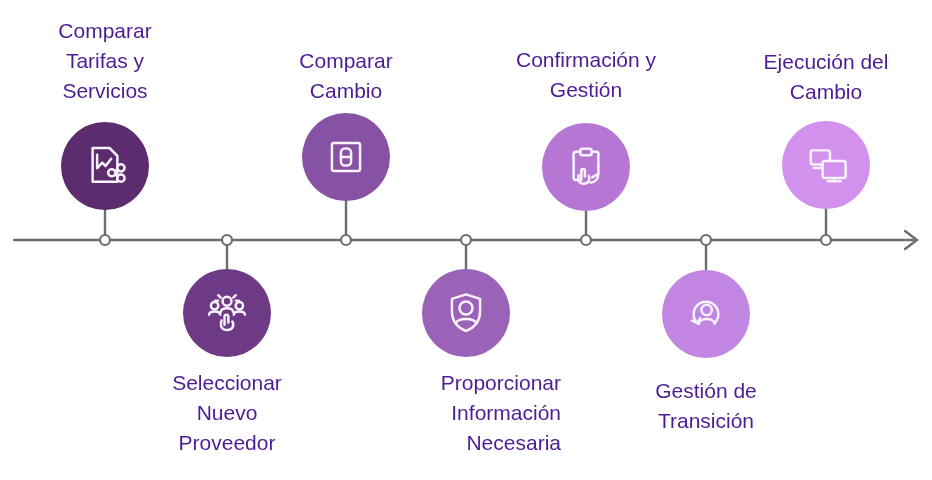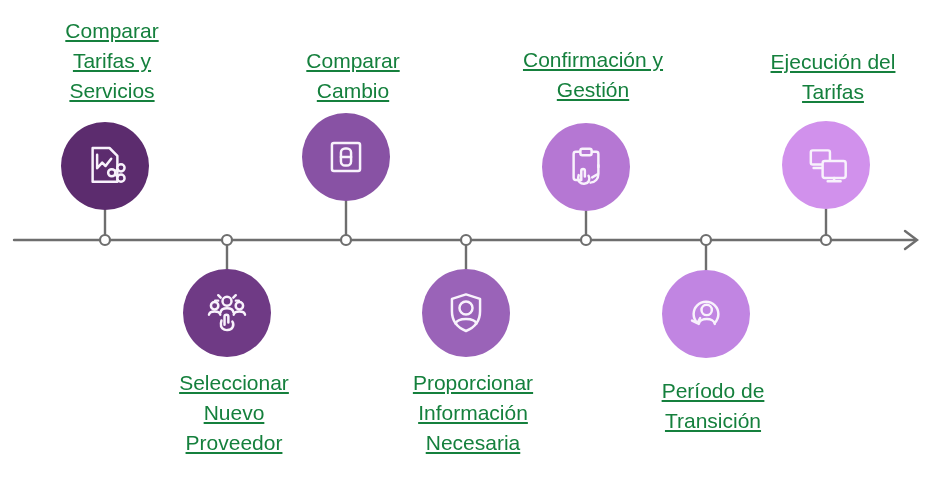--- a/index.html
+++ b/index.html
@@ -3,23 +3,23 @@
 <meta charset="utf-8">
 <style>
   html,body{margin:0;padding:0;background:#ffffff;}
   .canvas{
     position:relative;width:932px;height:480px;overflow:hidden;
     background:#ffffff;font-family:"Liberation Sans", sans-serif;
   }
   .timeline-svg{position:absolute;left:0;top:0;width:932px;height:480px;}
   .step{position:absolute;width:190px;}
   .label{
-    position:absolute;left:7px;top:0;width:190px;
+    position:absolute;left:0;top:0;width:190px;
     text-align:center;font-size:21px;line-height:30px;
-    color:#15803d;white-space:pre-line;text-decoration:underline;
+    color:#4c1d95;white-space:pre-line;
   }
   .circle{
     position:absolute;width:88px;height:88px;border-radius:50%;
     background:var(--c);display:flex;align-items:center;justify-content:center;
   }
   .circle svg{width:54px;height:54px;}
   .ic{stroke:#f8f2fc;stroke-width:2.2;fill:none;stroke-linecap:round;stroke-linejoin:round;}
   .icfill{stroke:#f8f2fc;stroke-width:2.2;fill:var(--c);stroke-linecap:round;stroke-linejoin:round;}
 </style>
 </head>
@@ -91,21 +91,21 @@
     <div class="circle" style="left:51px;top:113px;">
       <svg viewBox="0 0 48 48">
         <rect class="ic" x="11.5" y="11.5" width="25" height="25" rx="1.8"></rect>
         <rect class="ic" x="19.5" y="16.5" width="9" height="15" rx="3.6"></rect>
         <path class="ic" d="M19.5 24 h9"></path>
       </svg>
     </div>
   </div>
 
   <div class="step" style="left: 371px; top: 0px; --c: #9a63b8;">
-    <div class="label" style="top:368px;">Proporcionar
+    <div class="label" style="top:368px;text-align:right;">Proporcionar
 Información
 Necesaria</div>
     <div class="circle" style="left:51px;top:269px;">
       <svg viewBox="0 0 48 48">
         <path class="ic" d="M24 7.5 L36.5 11.5 V22.5 C36.5 31 31.5 37 24 40 C16.5 37 11.5 31 11.5 22.5 V11.5 Z"></path>
         <circle class="ic" cx="24" cy="19.5" r="5.8"></circle>
         <path class="ic" d="M14.8 33.5 C16.5 28 31.5 28 33.2 33.5"></path>
       </svg>
     </div>
   </div>
@@ -118,35 +118,35 @@
         <path class="ic" d="M18.5 10.5 h-3.5 a2 2 0 0 0 -2 2 v21 a2 2 0 0 0 2 2 h4 M29.5 10.5 h3.5 a2 2 0 0 1 2 2 V24"></path>
         <rect class="icfill" x="19" y="7.8" width="10" height="5.8" rx="1.8"></rect>
         <path class="ic" d="M19.8 35.5 V27.3 c0-2 3.2-2 3.2 0 v5.2"></path>
         <path class="ic" d="M26.3 31.8 c1.6 2.6 0.5 6.8-3.9 7 c-3.4 0.2-5.7-2.2-5.3-5.4 l0.4-2.2"></path>
         <path class="ic" d="M35 22.5 v7.5 c0 4.6-2.8 7.5-7 7.9 M35 30 l-5.5 3.2"></path>
       </svg>
     </div>
   </div>
 
   <div class="step" style="left: 611px; top: 0px; --c: #c185e2;">
-    <div class="label" style="top:376px;">Período de
+    <div class="label" style="top:376px;">Gestión de
 Transición</div>
     <div class="circle" style="left:51px;top:270px;">
       <svg viewBox="0 0 48 48">
         <path class="ic" d="M16.2 31.8 A11 11 0 1 1 31.8 31.8"></path>
         <path class="ic" d="M16.3 32.2 L11.6 29.8 M16.3 32.2 L18.8 27.6"></path>
         <circle class="ic" cx="24.6" cy="20.4" r="4.6"></circle>
         <path class="ic" d="M17.6 32.8 C18.2 27 31.2 27 31.8 32.8"></path>
       </svg>
     </div>
   </div>
 
   <div class="step" style="left: 731px; top: 0px; --c: #d191ec;">
     <div class="label" style="top:47px;">Ejecución del
-Tarifas</div>
+Cambio</div>
     <div class="circle" style="left:51px;top:121px;">
       <svg viewBox="0 0 48 48">
         <rect class="ic" x="10.5" y="11" width="17" height="12.5" rx="1.6"></rect>
         <path class="ic" d="M13 26.6 h7.5"></path>
         <rect class="icfill" x="21" y="20.5" width="20.5" height="15" rx="2"></rect>
         <path class="ic" d="M31.2 35.5 v2.8 M25.5 38.5 h11.5"></path>
       </svg>
     </div>
   </div>
 

